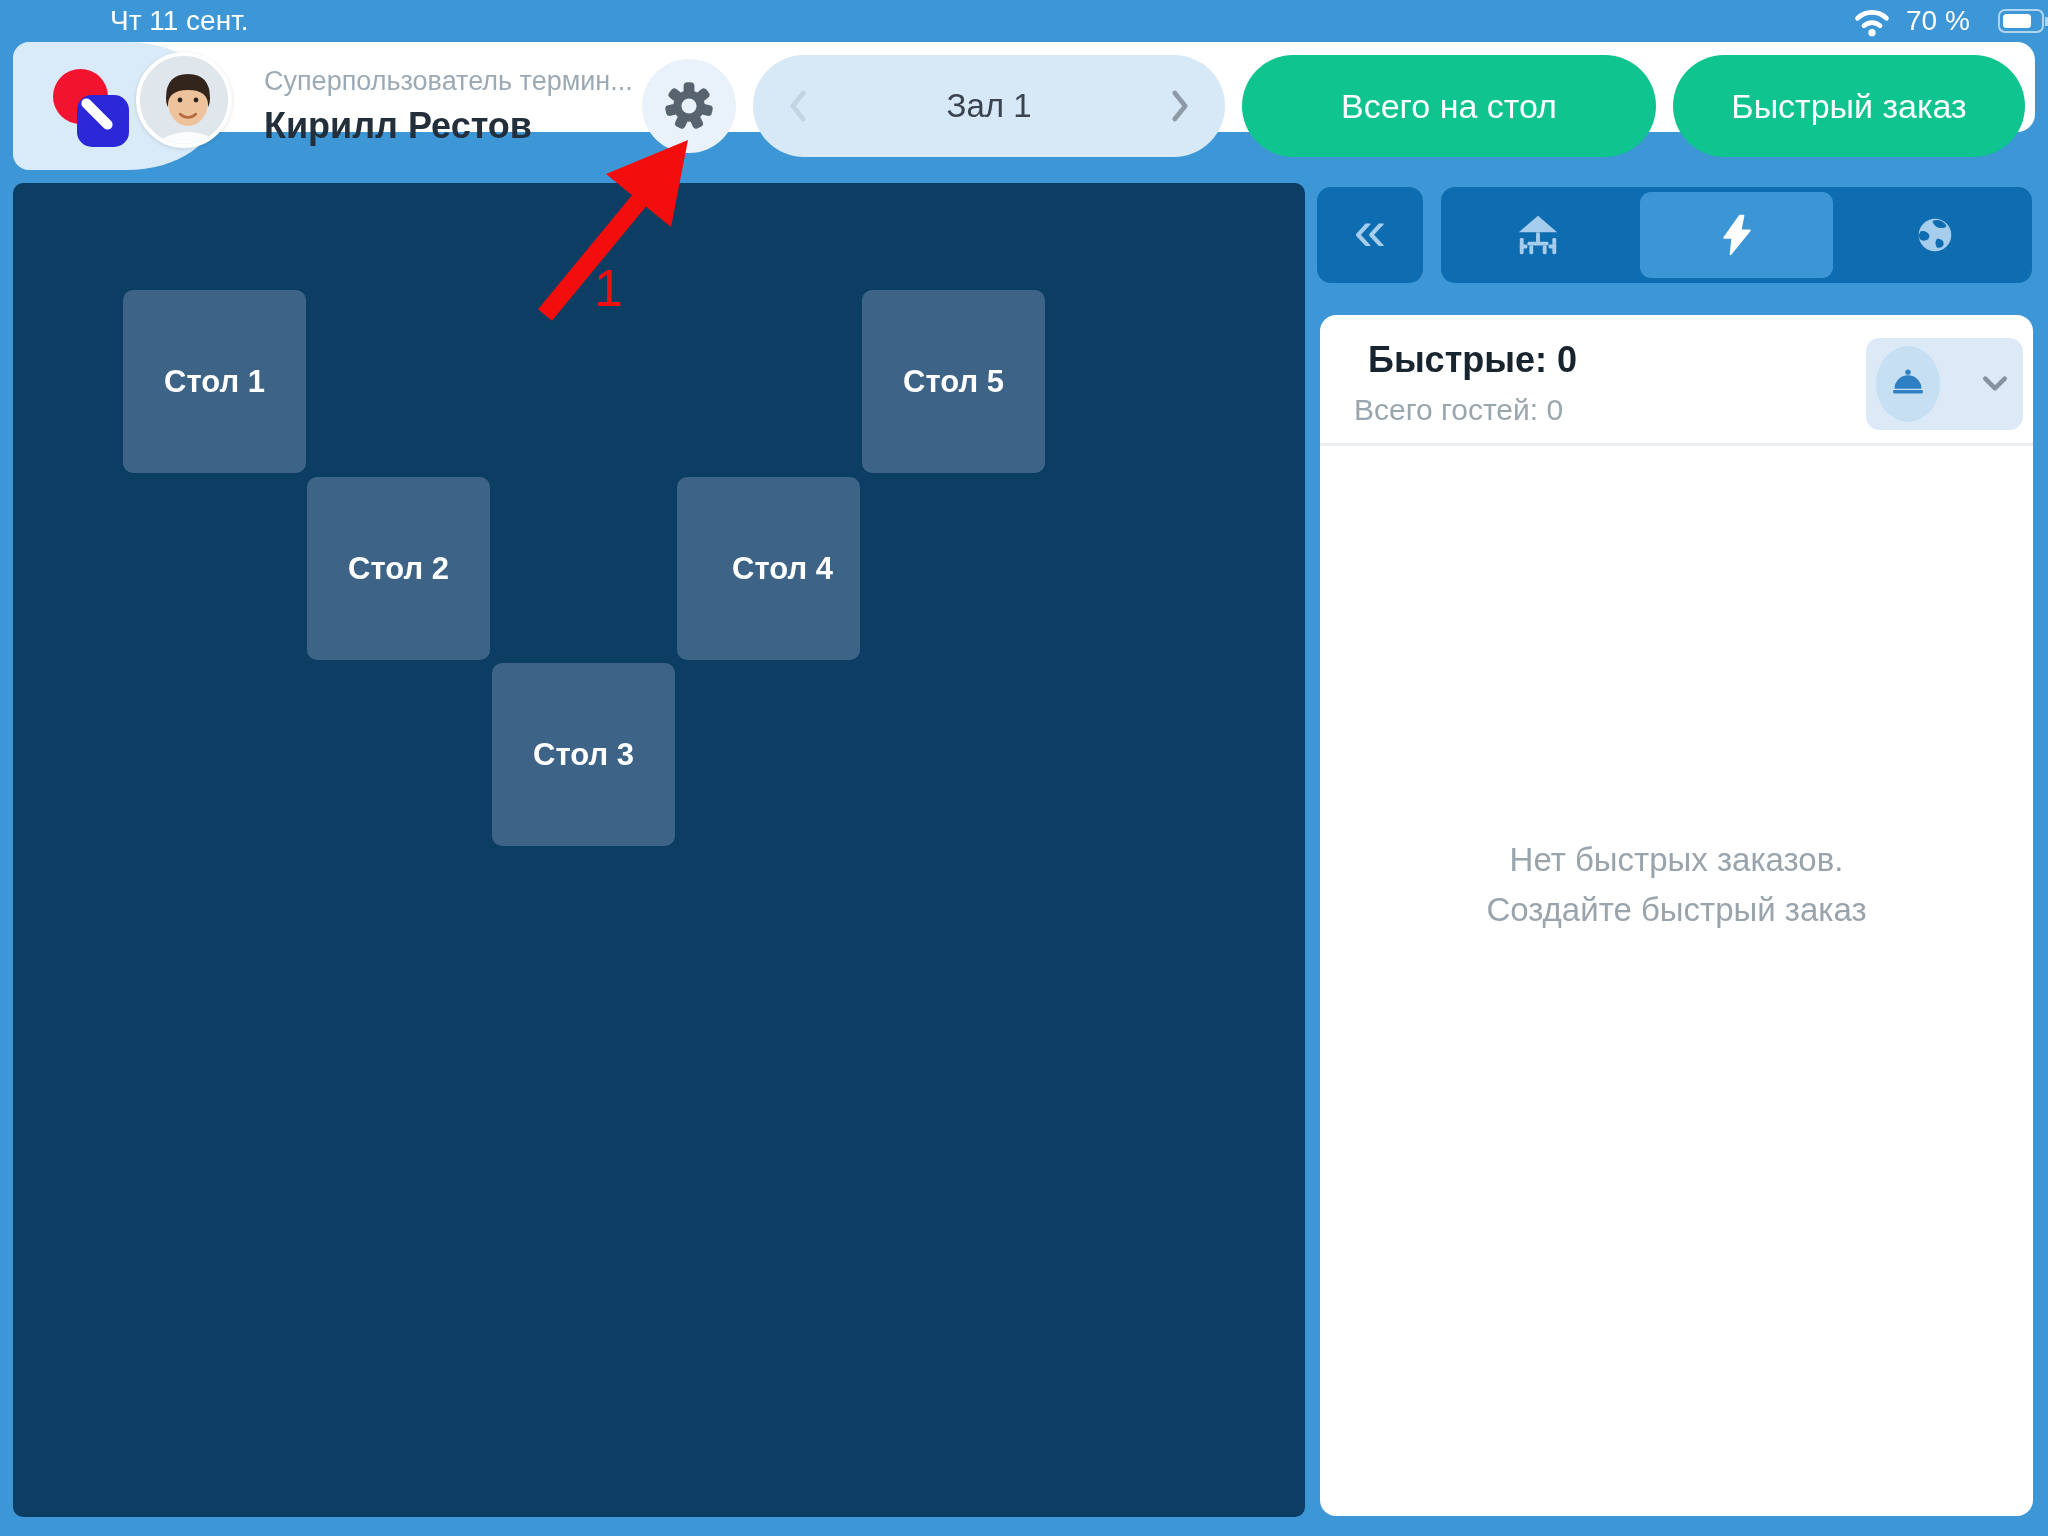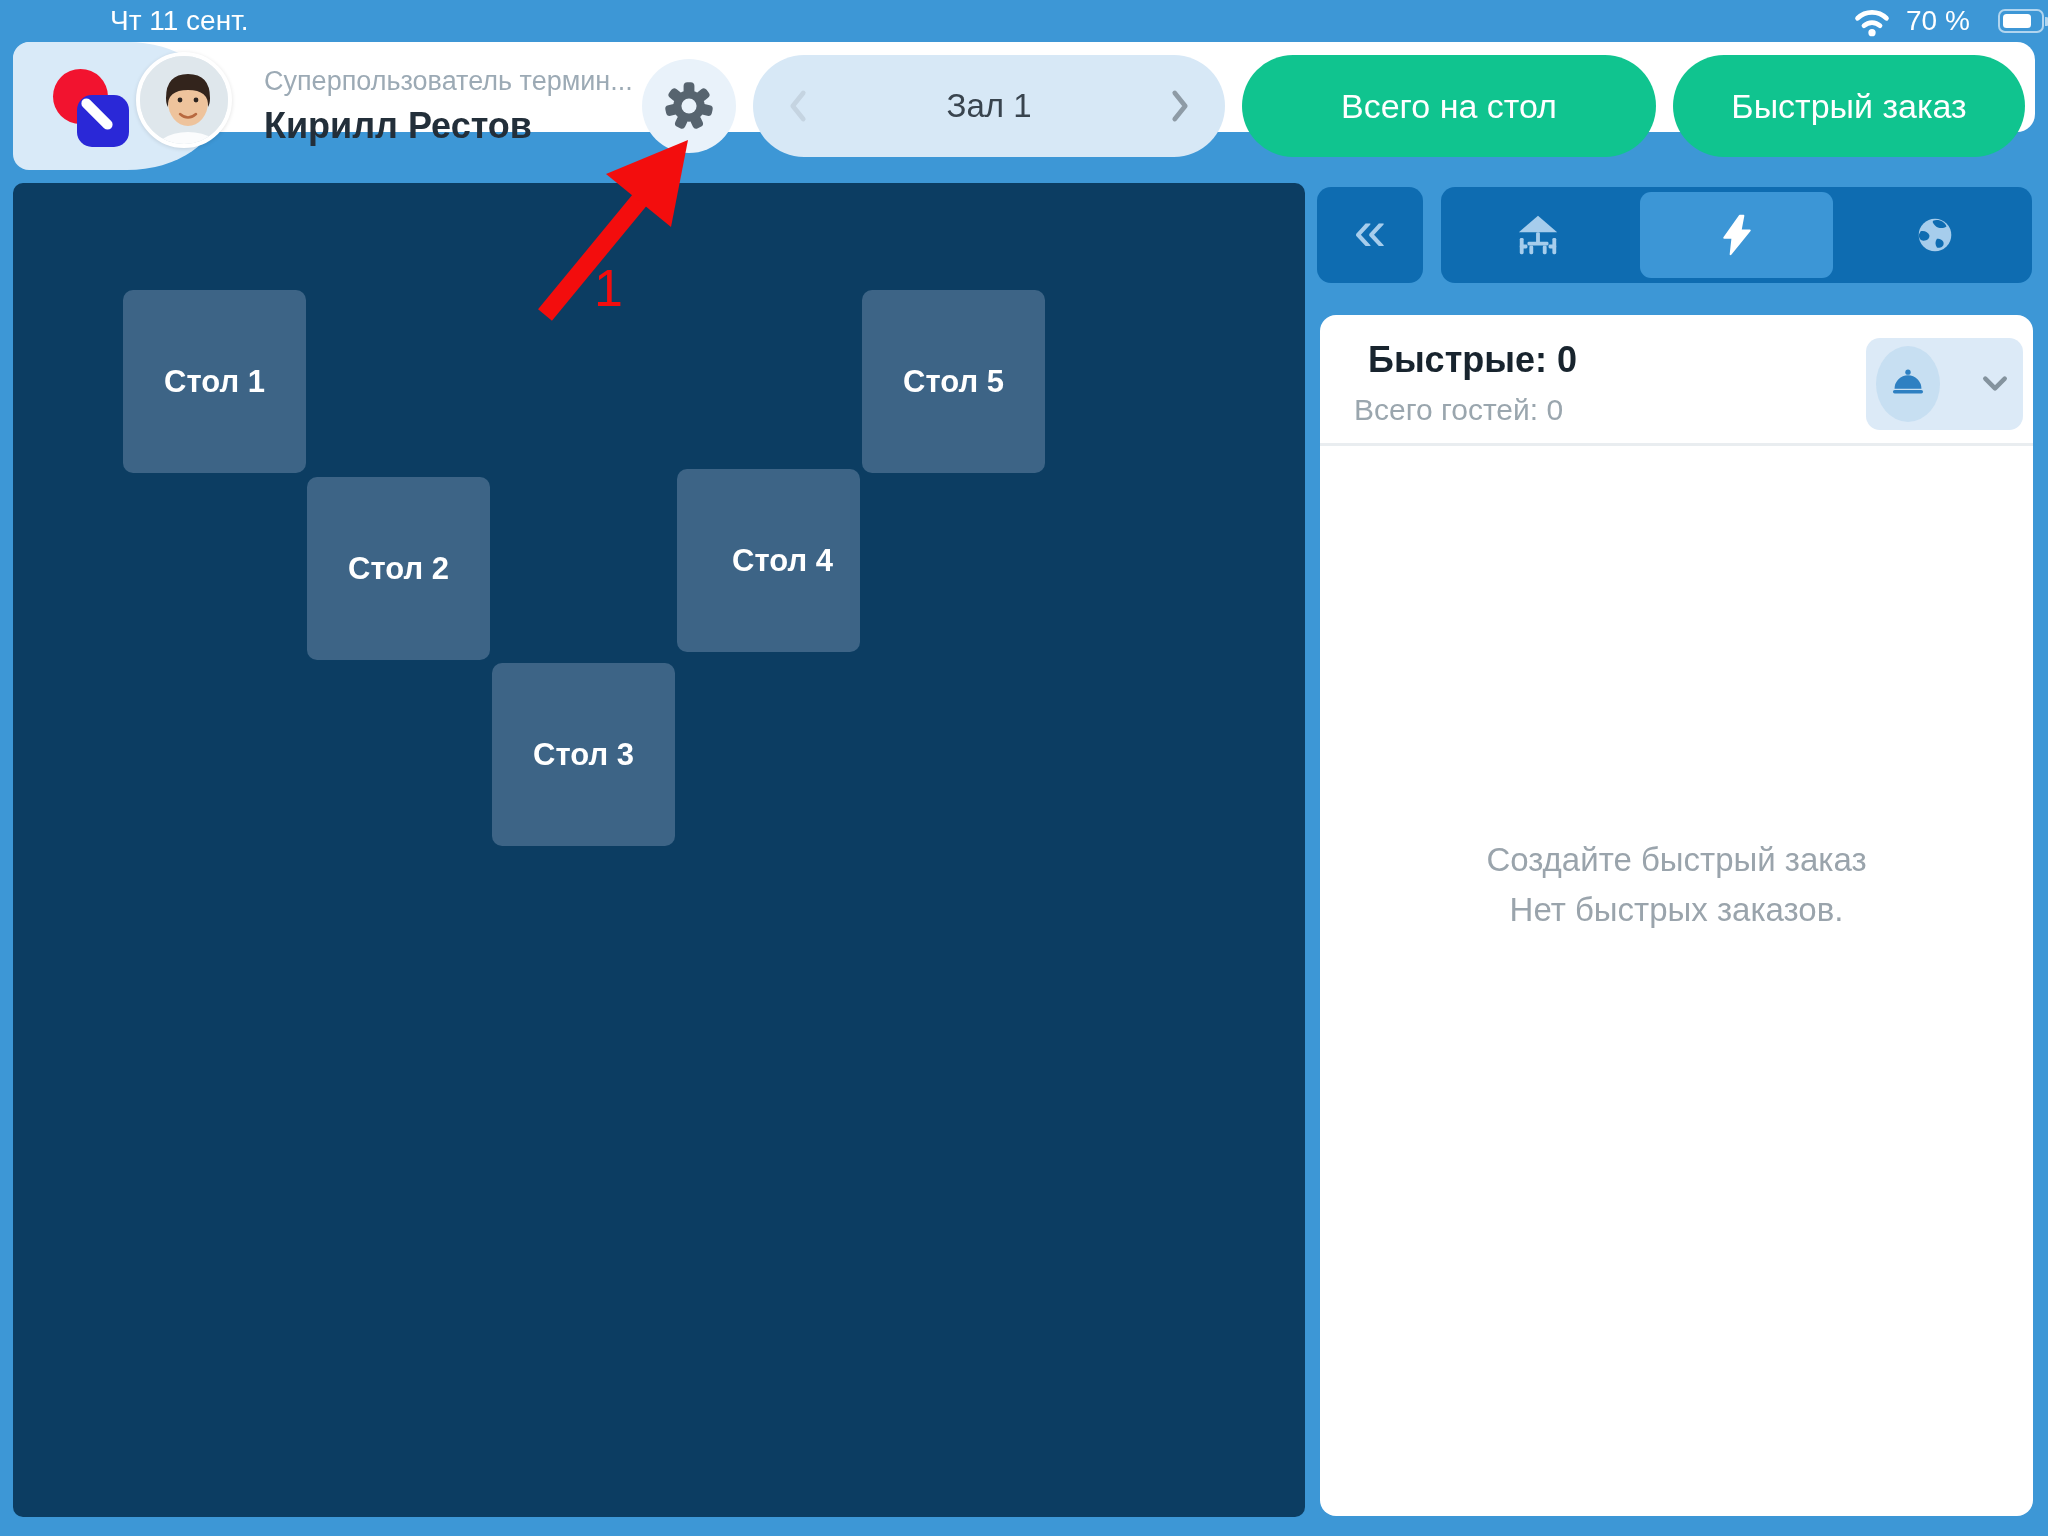--- a/index.html
+++ b/index.html
@@ -38,21 +38,21 @@
   .btn-green { position:absolute; top:13px; height:102px; border-radius:51px; background:#10c48f; color:#fff;
                display:flex; align-items:center; justify-content:center; font-size:34px; font-weight:500; }
   .btn-table-order { left:1229px; width:414px; }
   .btn-quick-order { left:1660px; width:352px; }
 
   
   .floor { position:absolute; left:13px; top:183px; width:1292px; height:1334px; background:#0c3d62; border-radius:10px; }
   .table-tile { position:absolute; width:183px; height:183px; background:#3d6486; border-radius:10px;
                 display:flex; align-items:center; justify-content:center; color:#fff; font-size:31px; font-weight:700; }
   .t1 { left:110px; top:107px; } .t2 { left:294px; top:294px; } .t3 { left:479px; top:480px; }
-  .t4 { left:664px; top:286px;padding-left:28px; } .t5 { left:849px; top:107px; }
+  .t4 { left:664px; top:294px;padding-left:28px; } .t5 { left:849px; top:107px; }
 
   
   .collapse-btn { position:absolute; left:1317px; top:187px; width:106px; height:96px; border-radius:14px; background:#0e6cb1;
                   display:flex; align-items:center; justify-content:center; }
   .collapse-glyph { color:#a6cdec; font-size:58px; line-height:96px; margin-top:-10px; }
   .tabbar { position:absolute; left:1441px; top:187px; width:591px; height:96px; border-radius:14px; background:#0e6cb1; display:flex; }
   .tab { flex:1; display:flex; align-items:center; justify-content:center; }
   .tab.selected { margin:5px; background:#3c96d6; border-radius:11px; }
 
   .quick-card { position:absolute; left:1320px; top:315px; width:713px; height:1201px; background:#fff; border-radius:16px; }
@@ -215,22 +215,22 @@
           <path d="M7 30 a17 17 0 0 1 34 0 Z"></path>
           <rect x="5" y="31.5" width="38" height="4.5" rx="2.2"></rect>
         </svg>
       </div>
       <svg width="28" height="22" viewBox="0 0 26 20">
         <path d="M4 5 l9 9 9 -9" stroke="#84939e" stroke-width="4.2" fill="none" stroke-linecap="round" stroke-linejoin="round"></path>
       </svg>
     </div>
     <div class="qc-divider"></div>
     <div class="qc-empty">
+      <div>Нет быстрых заказов.</div>
       <div>Создайте быстрый заказ</div>
-      <div>Нет быстрых заказов.</div>
     </div>
   </div>
 
   <svg class="annotation" viewBox="0 0 2048 1536">
     <line x1="545" y1="315" x2="643" y2="196" stroke="#f30d0d" stroke-width="18"></line>
     <polygon points="688,140 671,227 606,174" fill="#f30d0d"></polygon>
     <text x="594" y="306" font-size="52" font-weight="500" fill="#f30d0d">1</text>
   </svg>
 
 </div>

